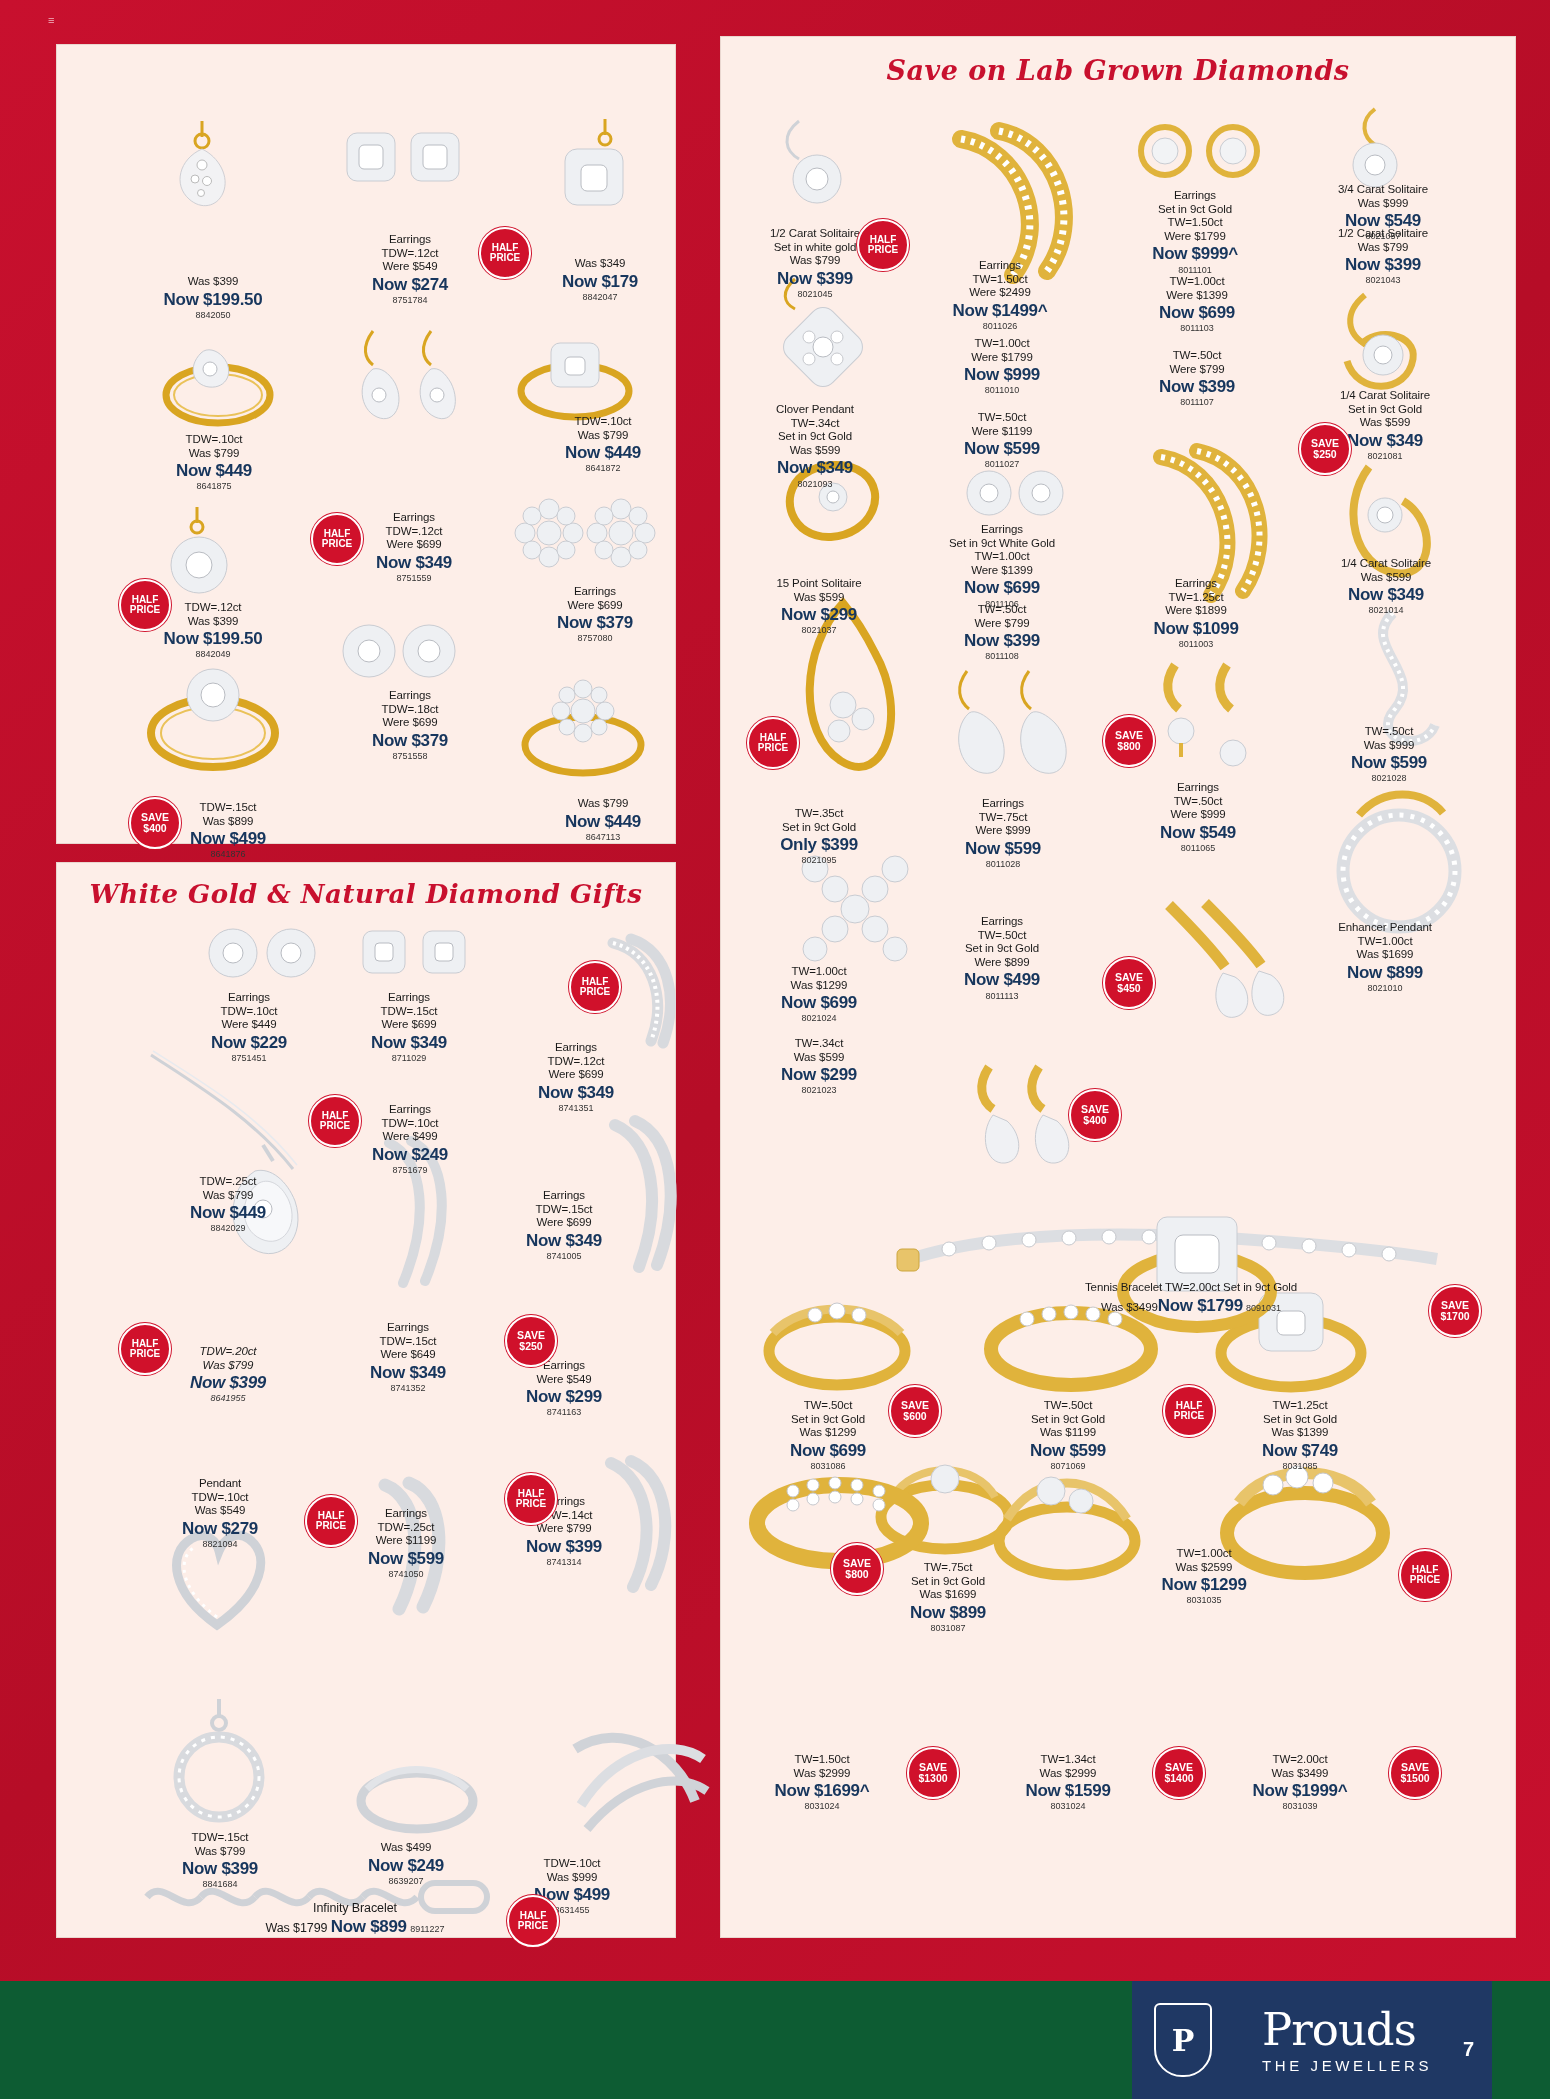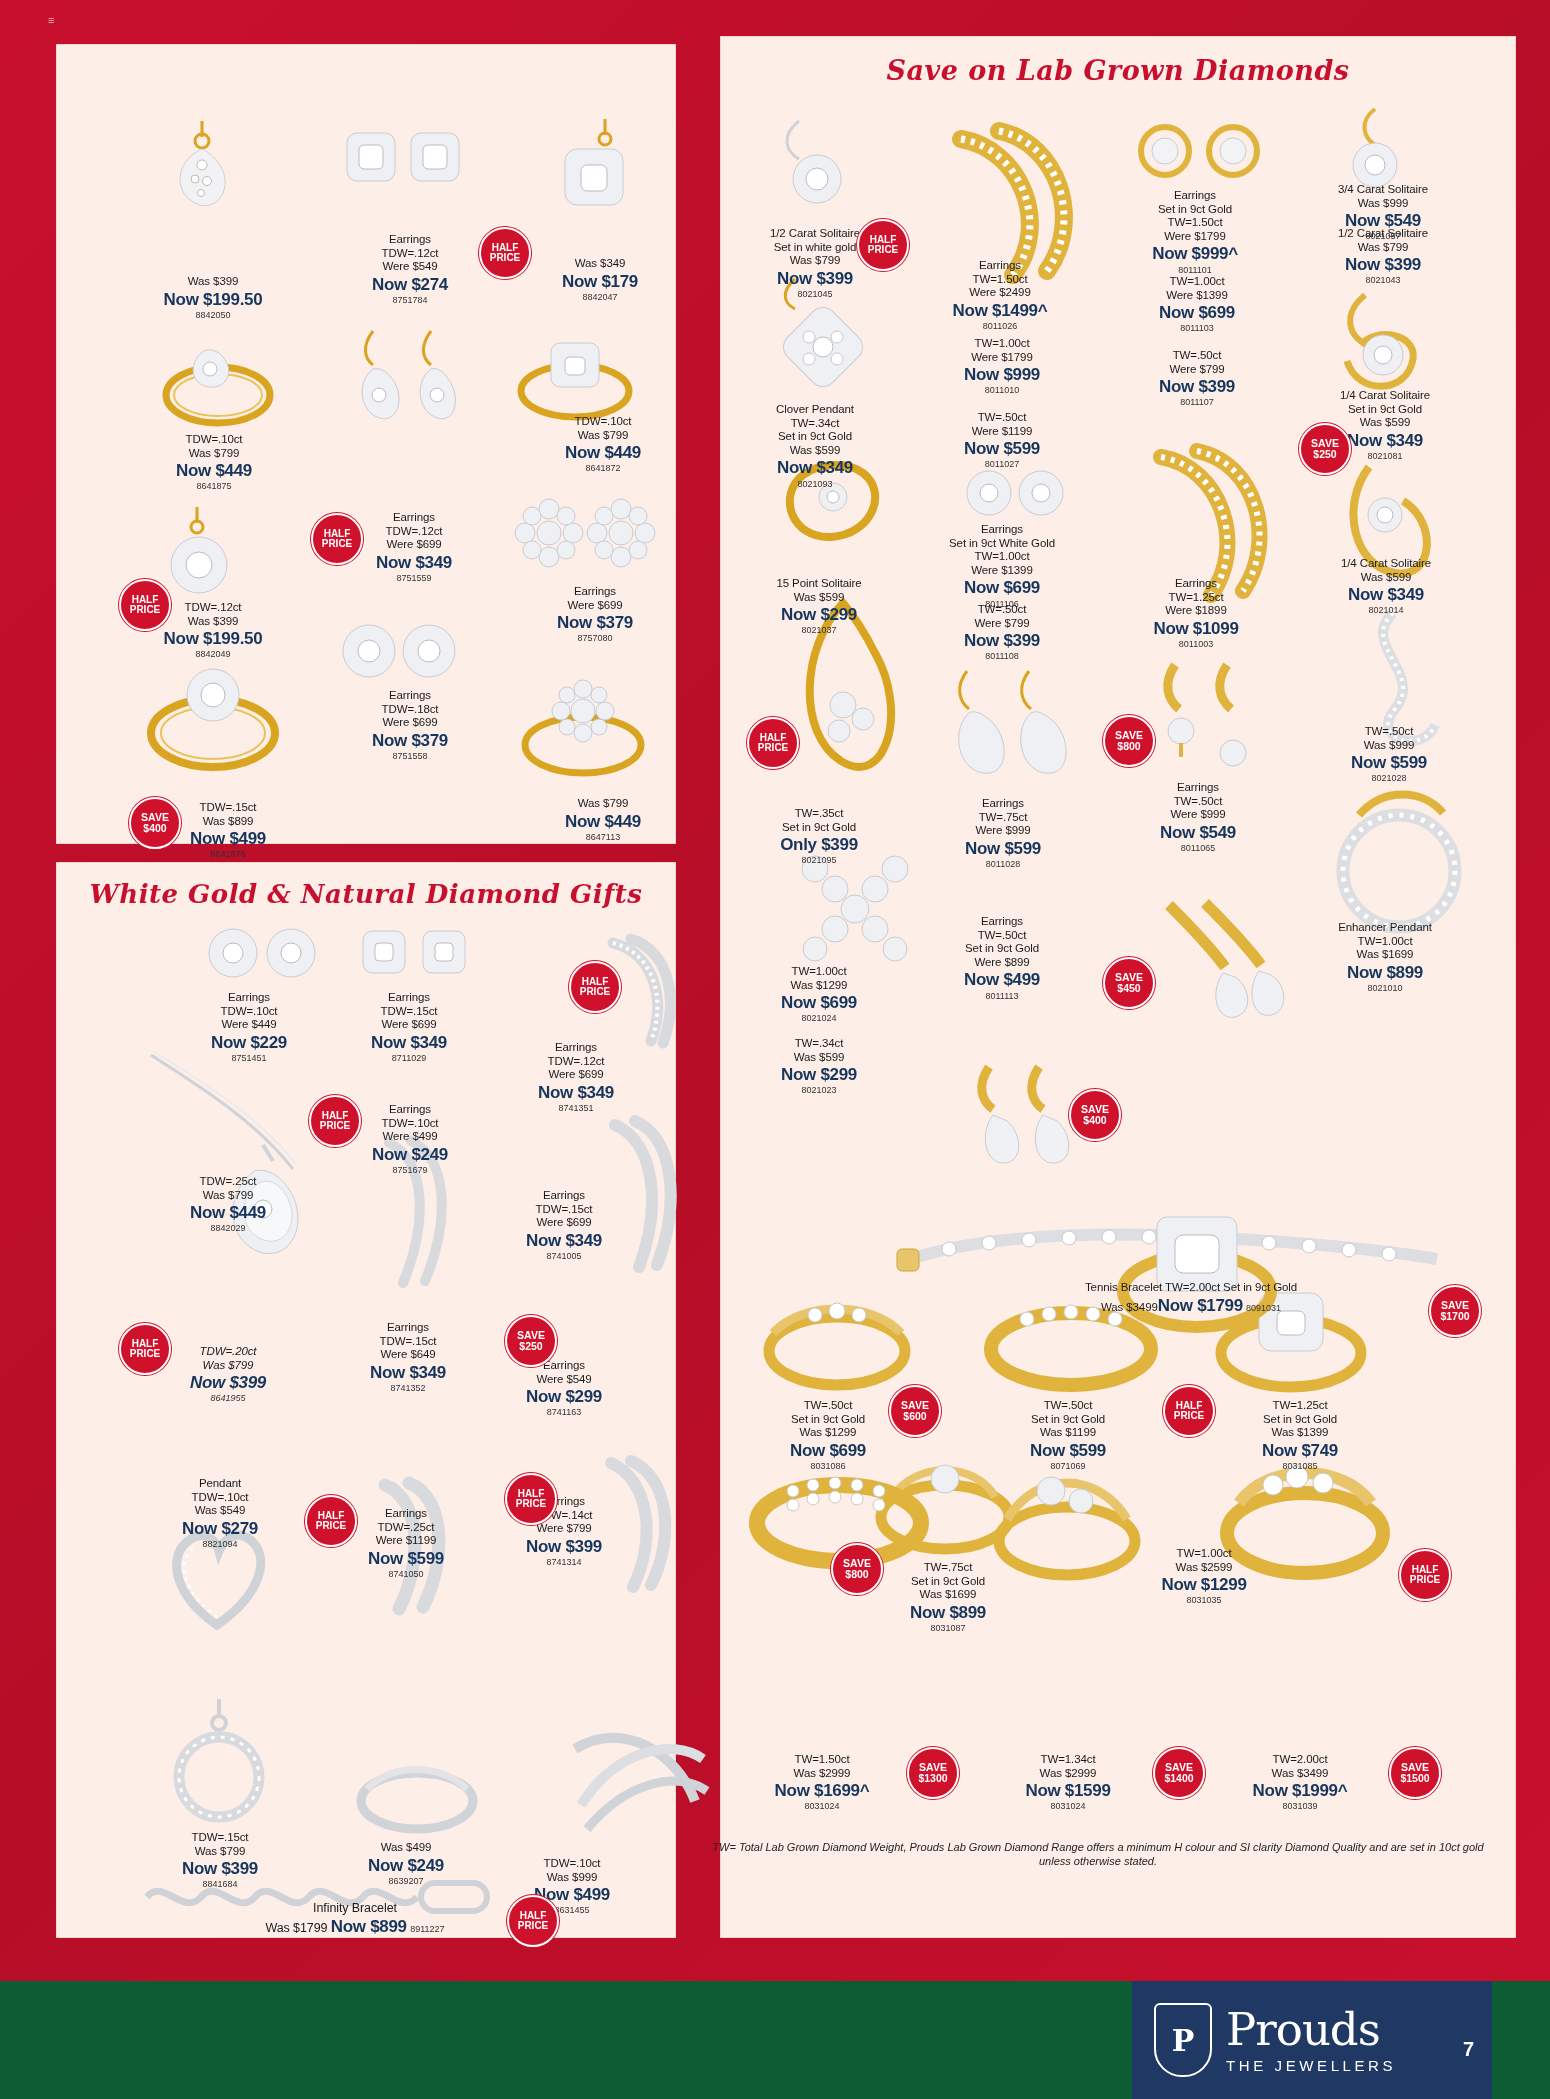--- a/index.html
+++ b/index.html
@@ -117,21 +117,21 @@
   .crest {
     width: 58px; height: 74px;
     background: #1f3864;
     border: 2px solid #fff;
     border-radius: 6px 6px 28px 28px;
     color: #fff;
     display: flex; align-items: center; justify-content: center;
     font-family: "DejaVu Serif", serif;
     font-size: 30px; font-weight: bold;
   }
-  .brand-text { color: #fff; line-height: 1; }
+  .brand-text { color: #fff; line-height: 1; margin-left: 36px; }
   .brand-text .b1 {
     font-family: "DejaVu Serif", serif;
     font-size: 45px; letter-spacing: -1px;
   }
   .brand-text .b2 {
     font-size: 15px; letter-spacing: 3.6px; margin-top: 6px;
     font-family: "Liberation Sans", sans-serif;
   }
   .page-num {
     position: absolute; right: 18px; bottom: 38px;
@@ -964,21 +964,20 @@
     <div class="badge save" style="left:432px; top:1710px;">
         <span>SAVE</span>
         <span>$1400</span>
       </div>
     <div class="badge save" style="left:668px; top:1710px;">
         <span>SAVE</span>
         <span>$1500</span>
       </div>
   </div>
 
-  <div class="footnote">TW= Total Lab Grown Diamond Weight, Prouds Lab Grown Diamond Range offers a minimum H colour and SI clarity Diamond Quality and are set in 10ct gold unless otherwise stated.</div>
 
   <div class="footer">
     <div class="brand-block">
       <div class="crest">P</div>
       <div class="brand-text">
         <div class="b1">Prouds</div>
         <div class="b2">THE JEWELLERS</div>
       </div>
       <div class="page-num">7</div>
     </div>

